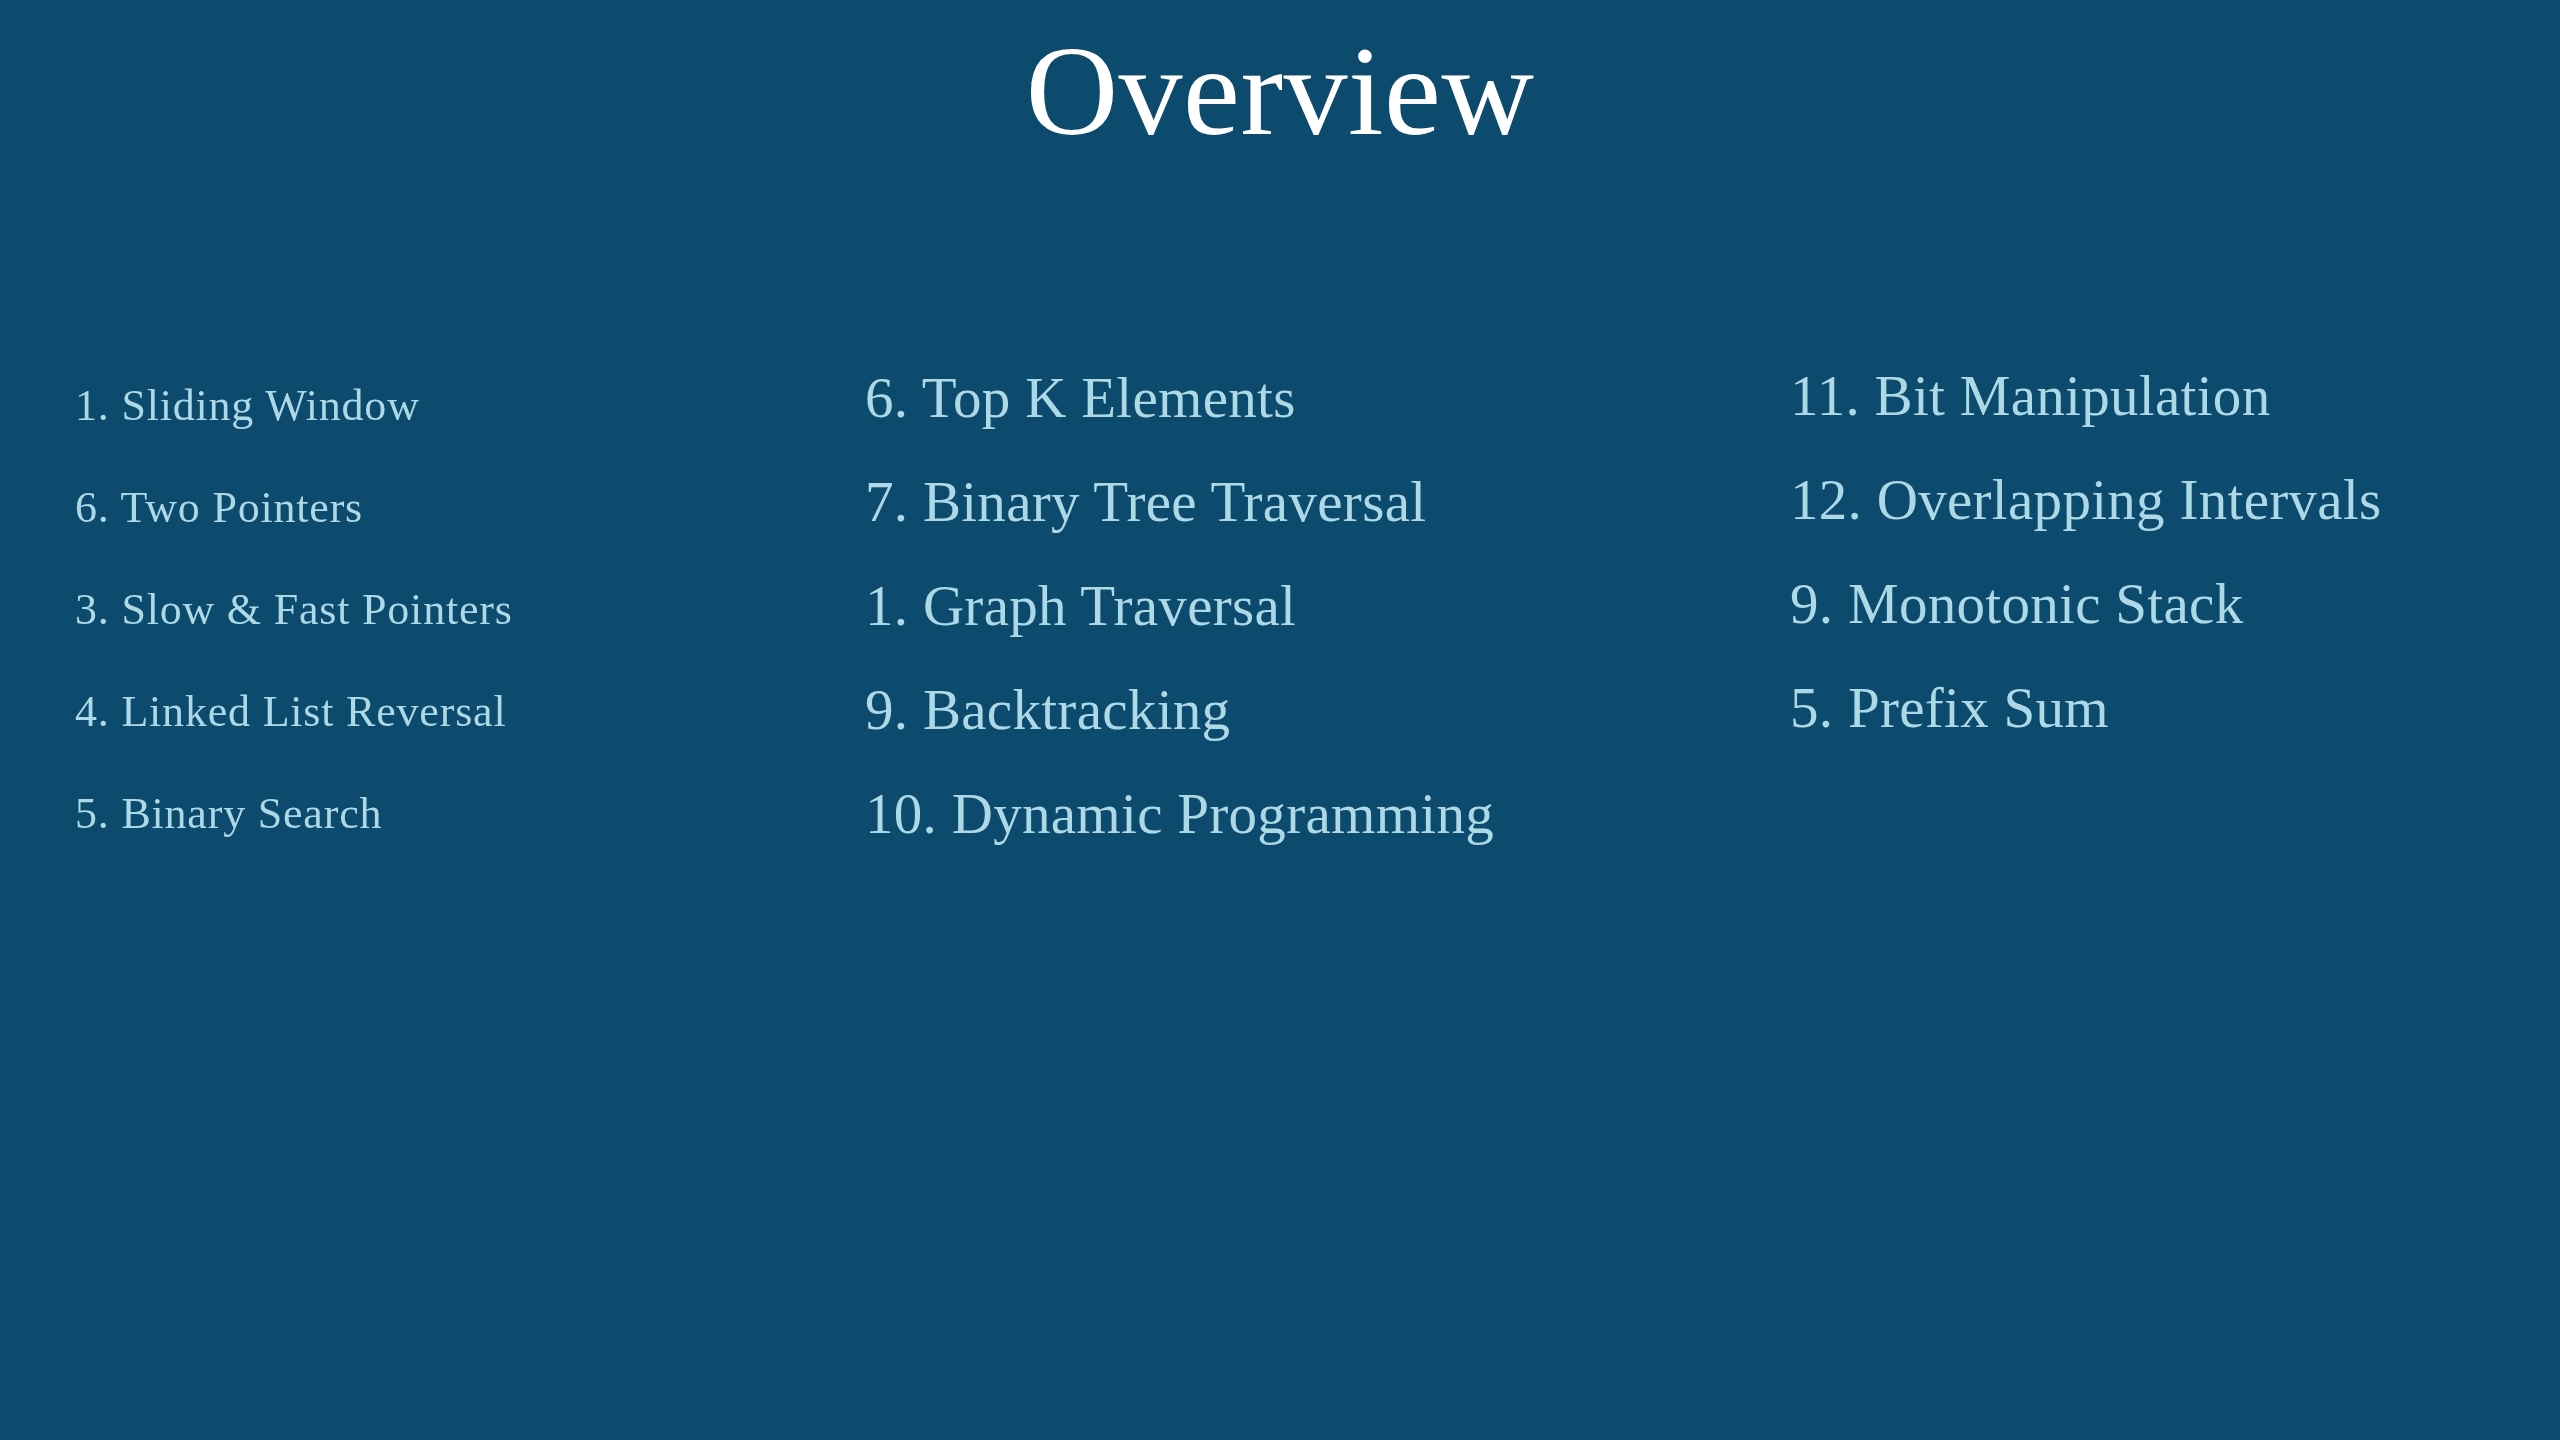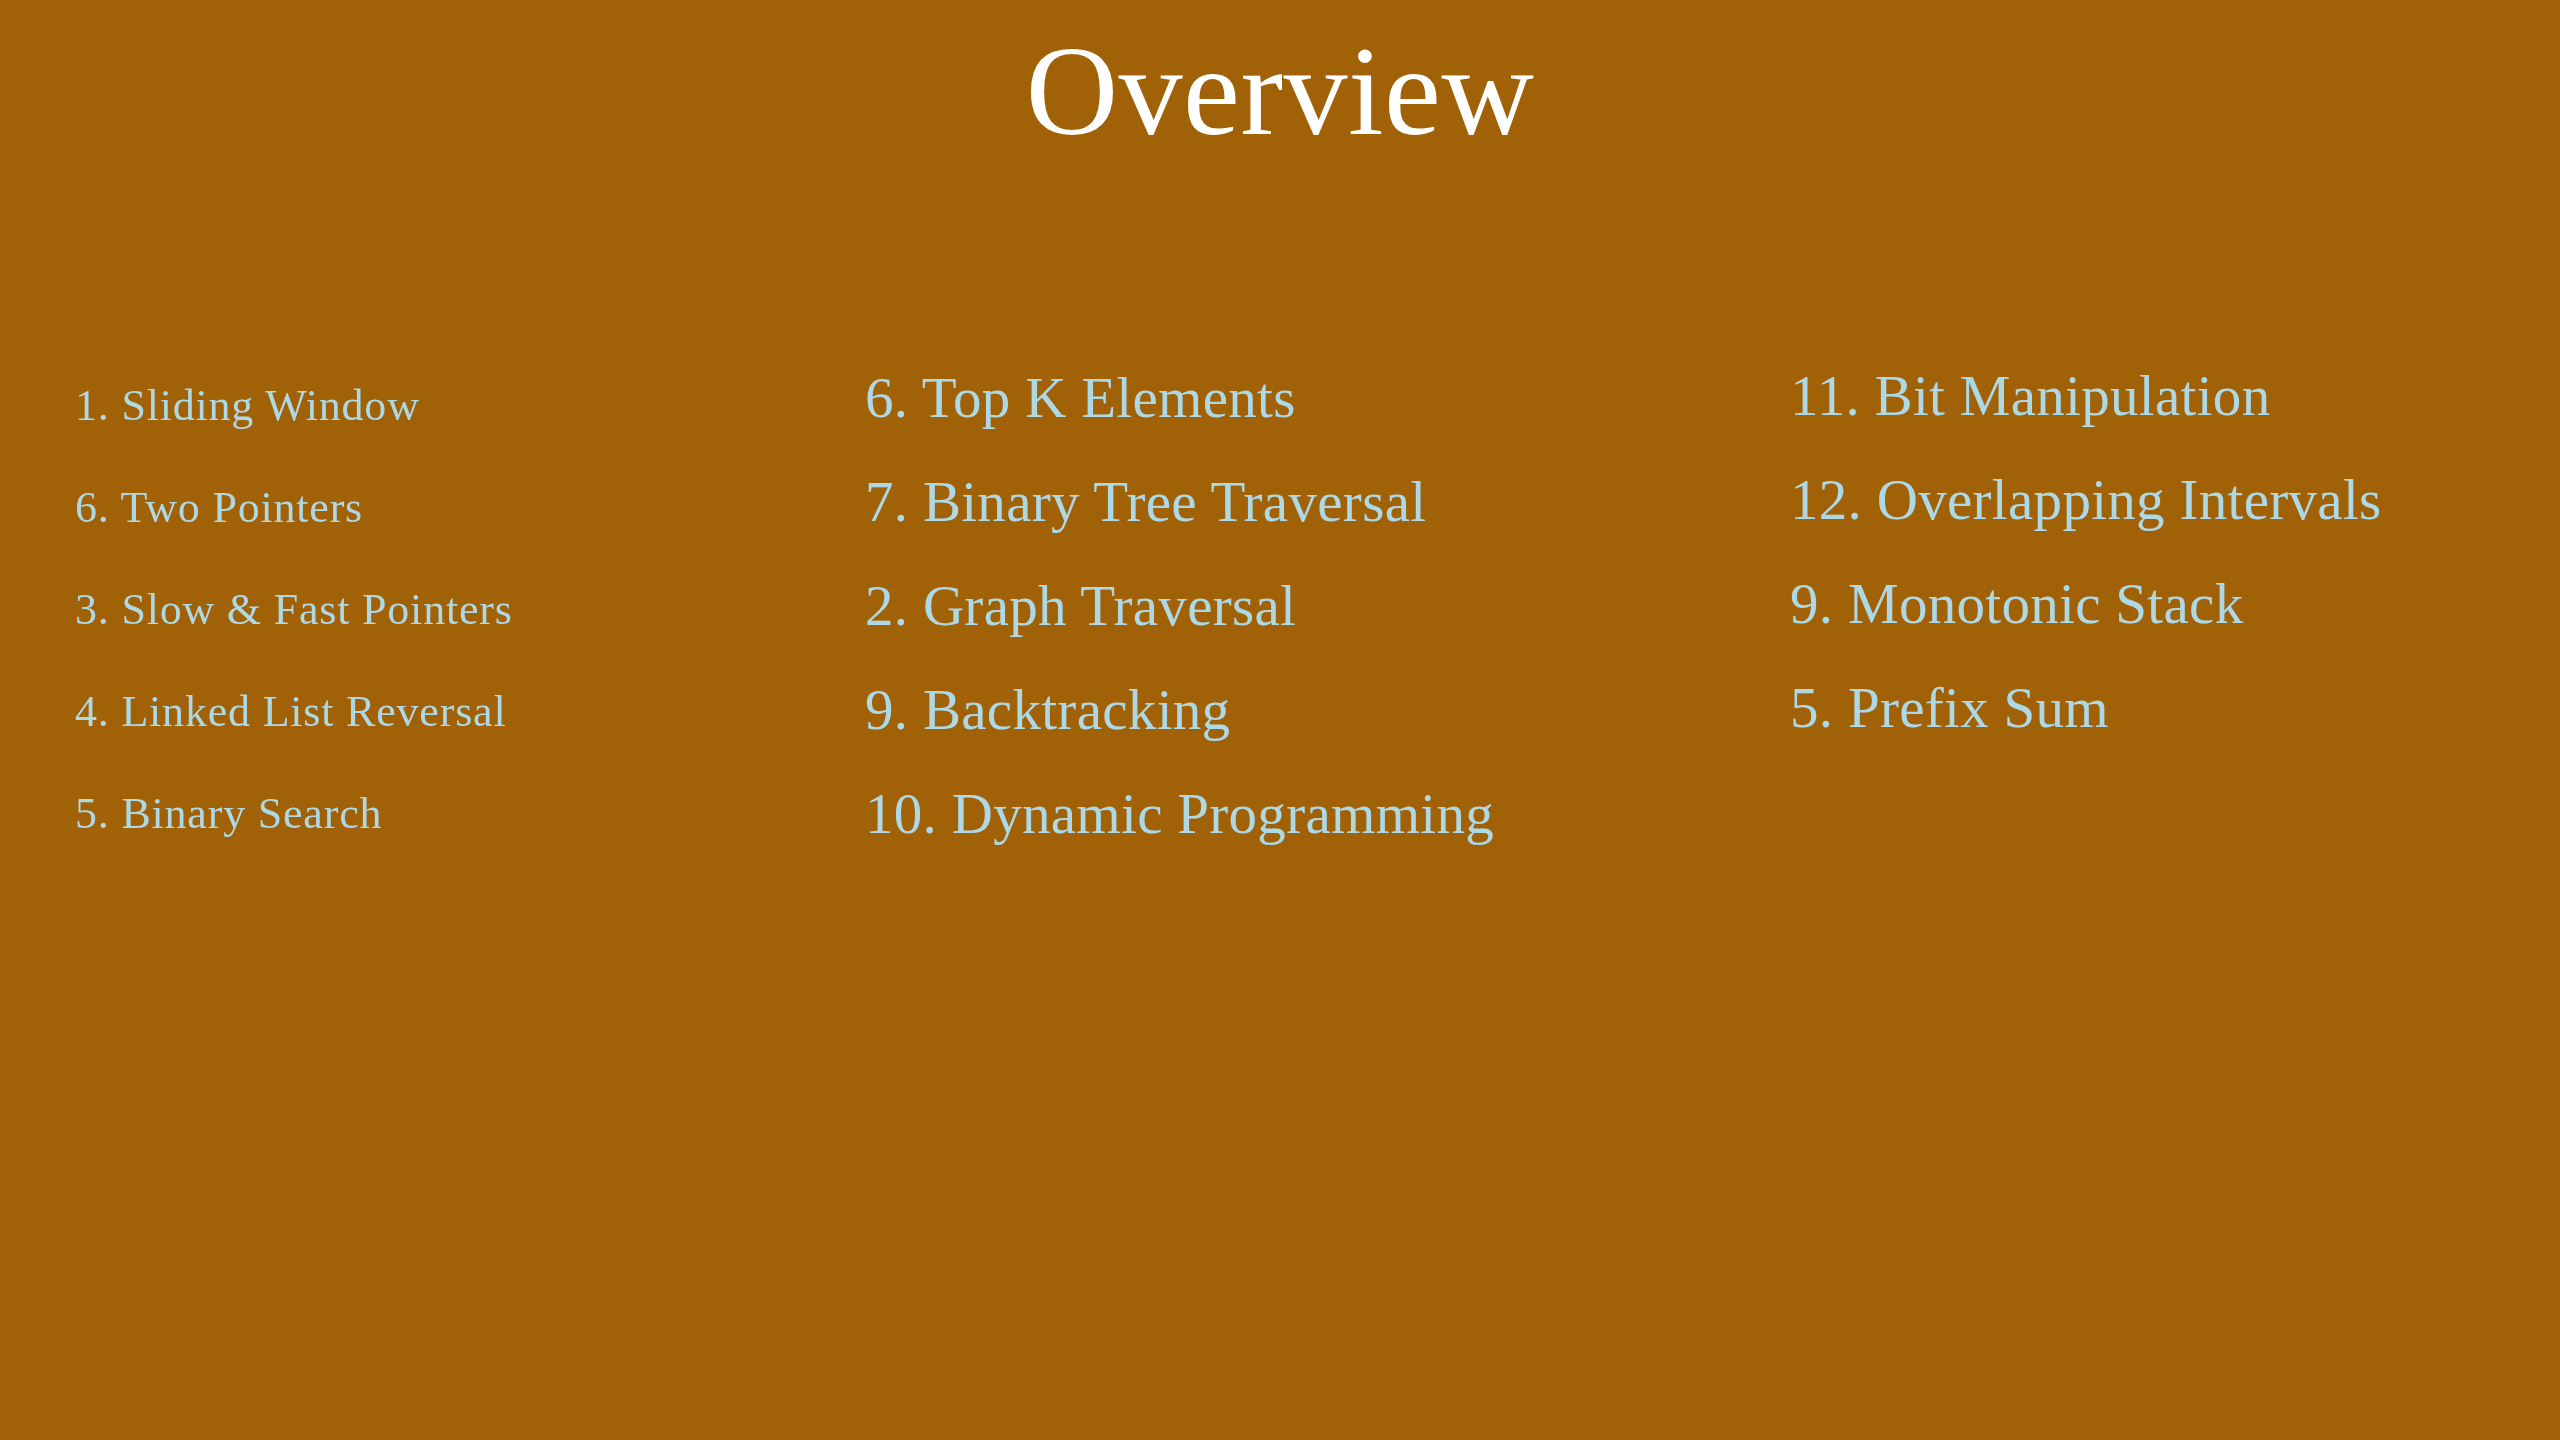--- a/index.html
+++ b/index.html
@@ -13,21 +13,21 @@
     height: 1440px;
     overflow: hidden;
     font-family: "Liberation Serif", "DejaVu Serif", serif;
     -webkit-font-smoothing: antialiased;
   }
 
   #slide {
     position: relative;
     width: 2560px;
     height: 1440px;
-    background: #a16207;
+    background: #0c4a6e;
   }
 
   
   #slide-title {
     position: absolute;
     top: 22px;
     left: 0;
     width: 2560px;
     text-align: center;
     color: #FFFFFF;
@@ -96,21 +96,21 @@
       <span class="topic-item">1. Sliding Window</span>
       <span class="topic-item">6. Two Pointers</span>
       <span class="topic-item">3. Slow &amp; Fast Pointers</span>
       <span class="topic-item">4. Linked List Reversal</span>
       <span class="topic-item">5. Binary Search</span>
     </div>
 
     <div class="topic-column col-2">
       <span class="topic-item">6. Top K Elements</span>
       <span class="topic-item">7. Binary Tree Traversal</span>
-      <span class="topic-item">2. Graph Traversal</span>
+      <span class="topic-item">1. Graph Traversal</span>
       <span class="topic-item">9. Backtracking</span>
       <span class="topic-item">10. Dynamic Programming</span>
     </div>
 
     <div class="topic-column col-3">
       <span class="topic-item">11. Bit Manipulation</span>
       <span class="topic-item">12. Overlapping Intervals</span>
       <span class="topic-item">9. Monotonic Stack</span>
       <span class="topic-item">5. Prefix Sum</span>
     </div>

